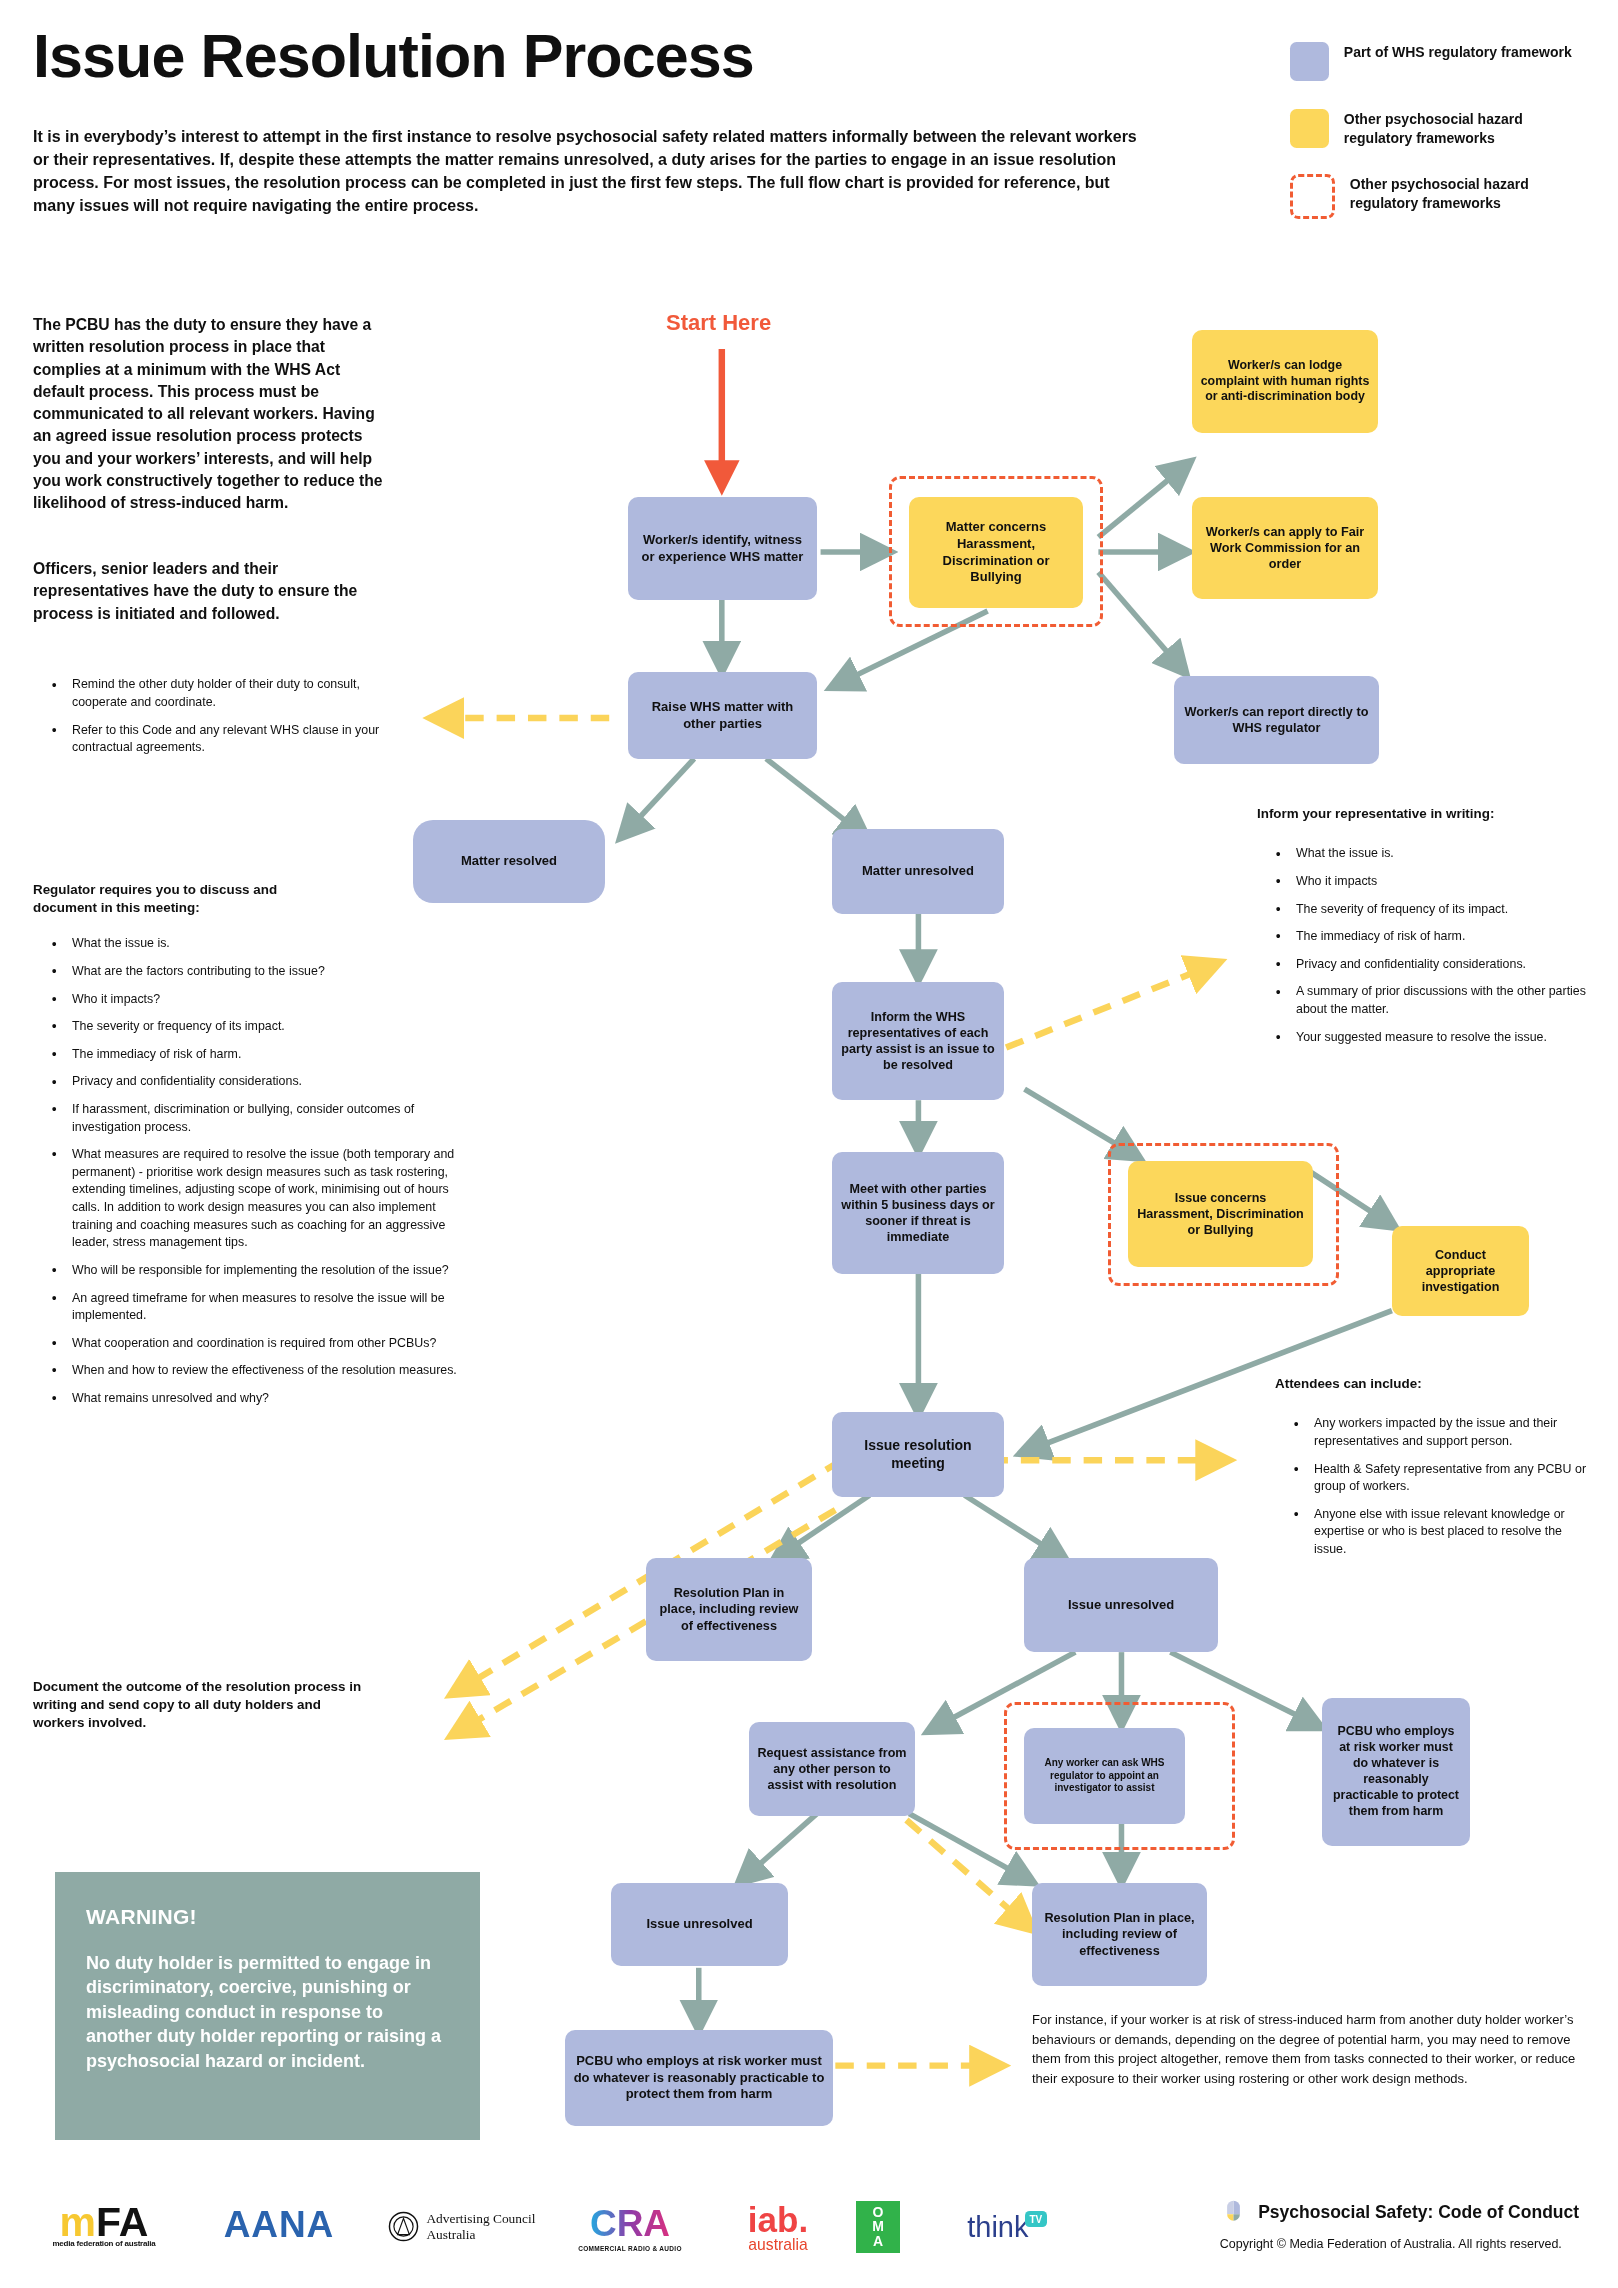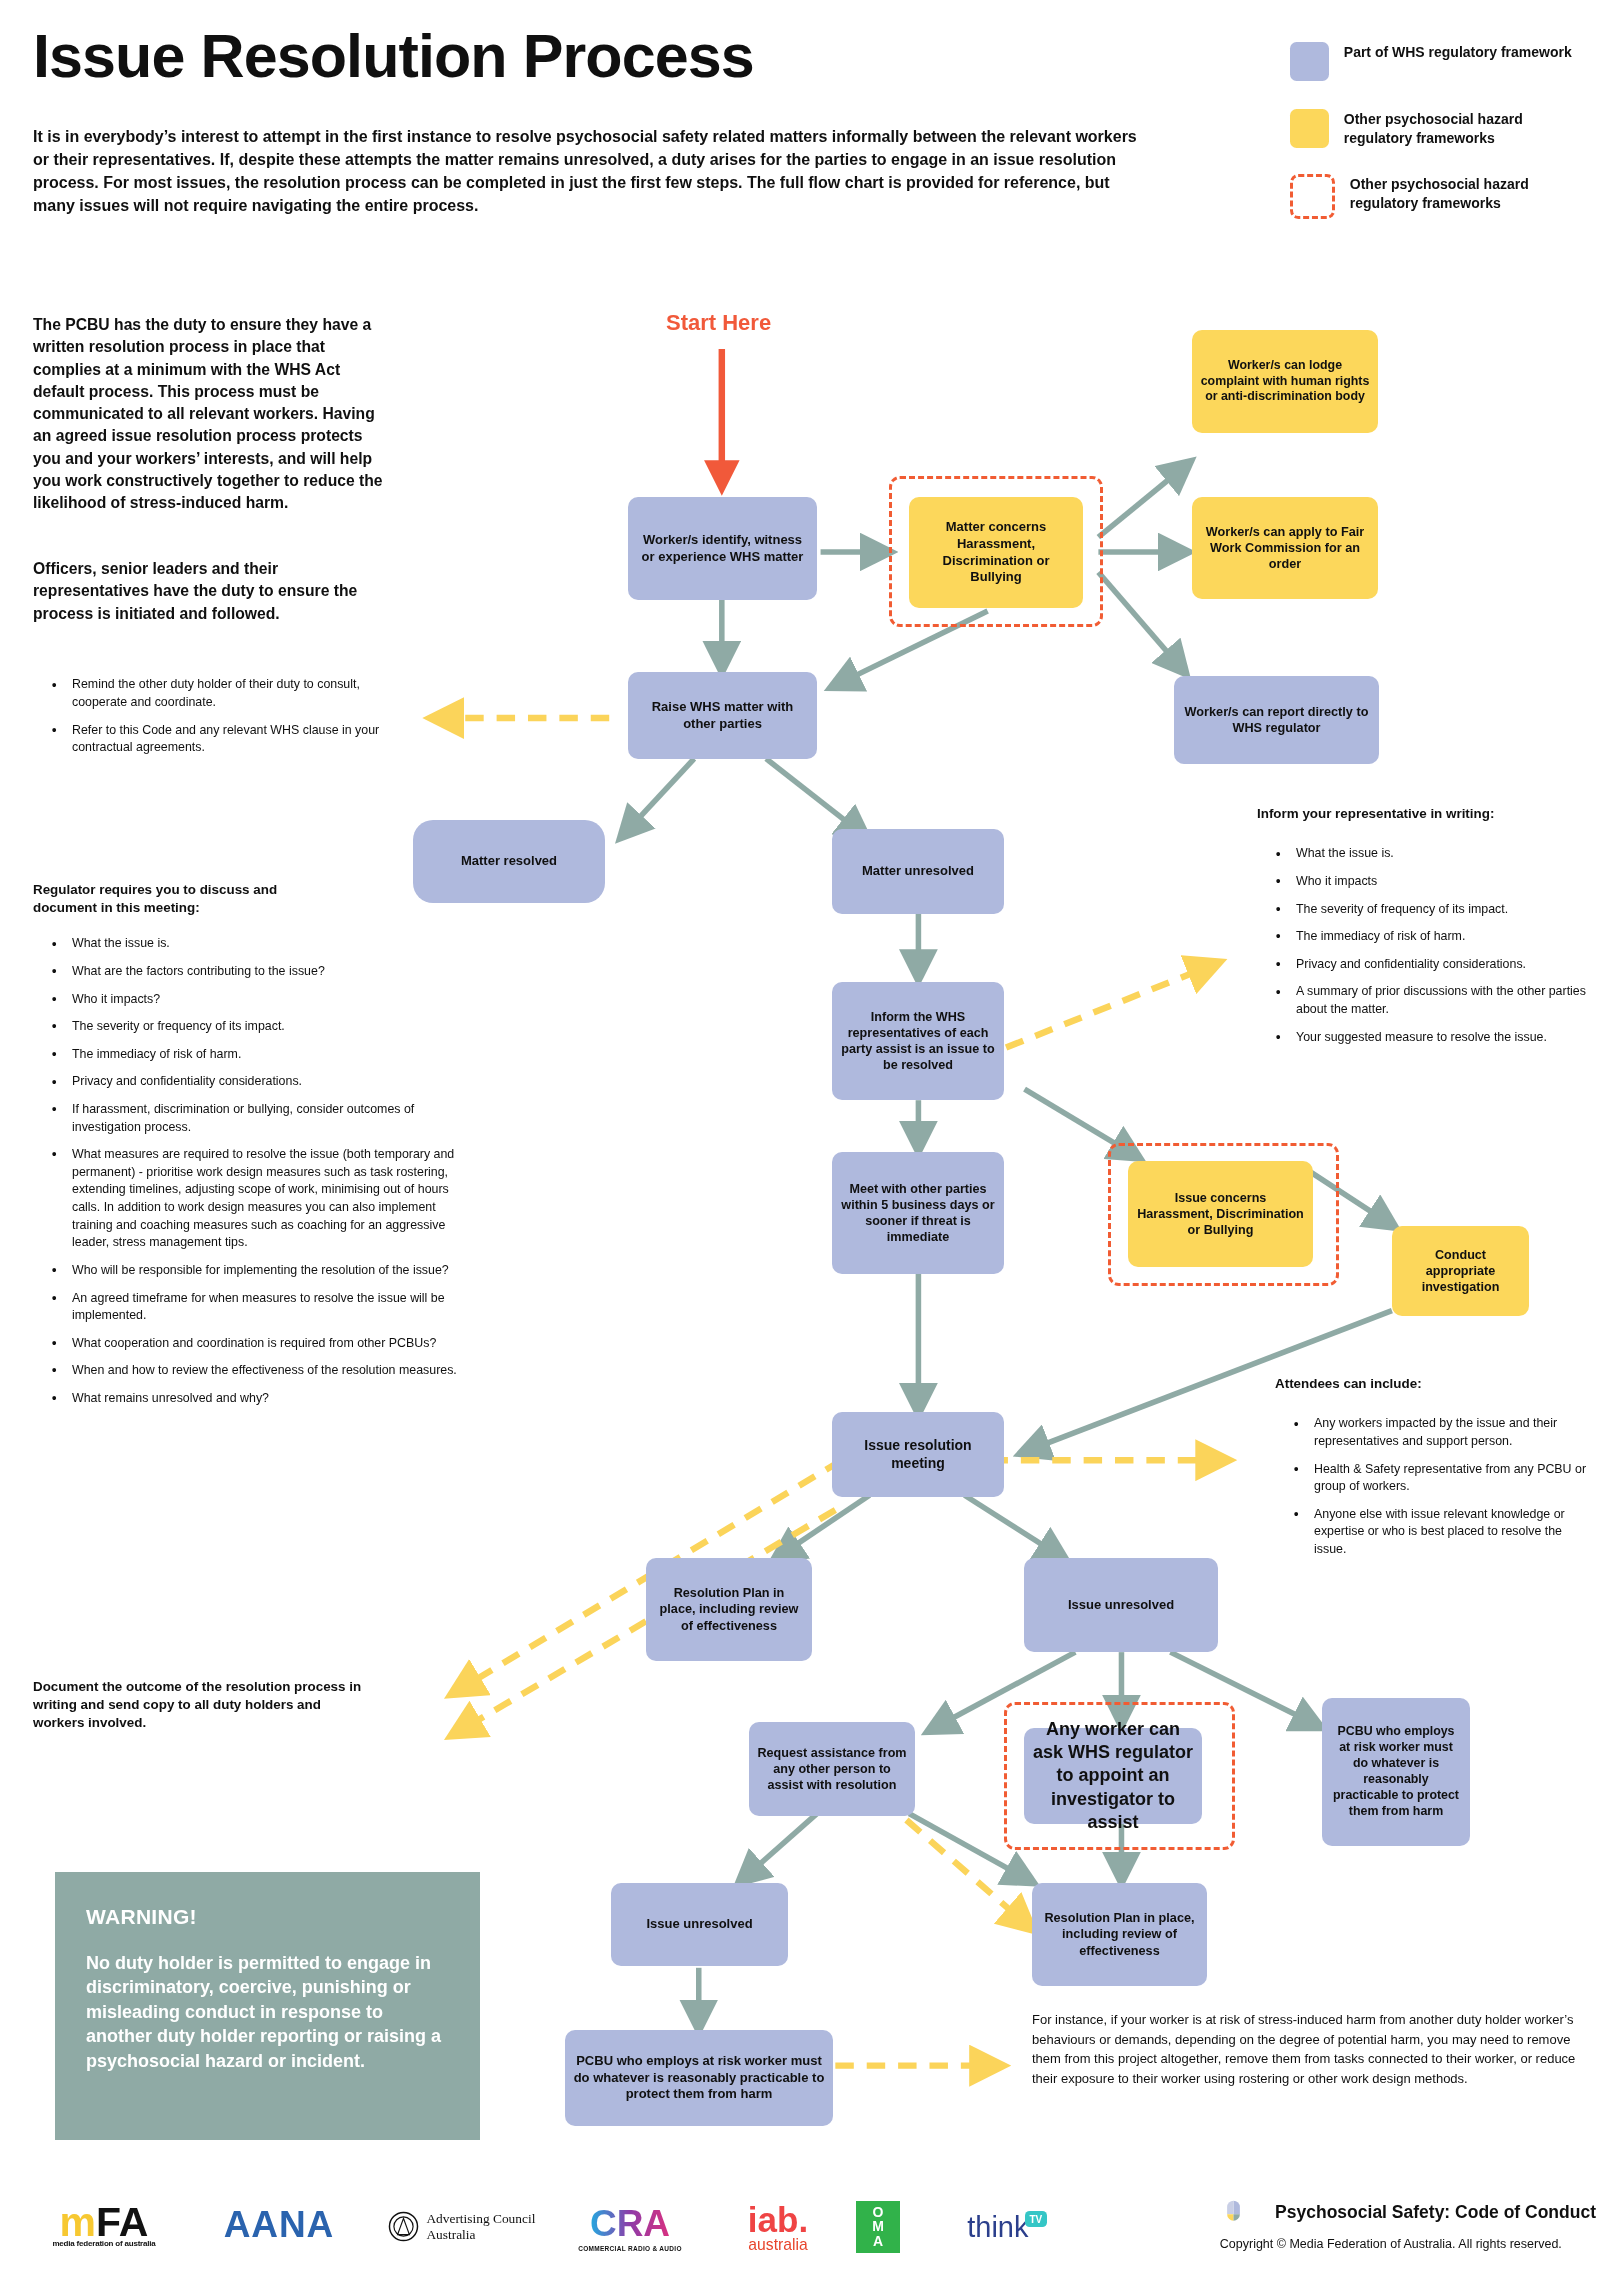--- a/index.html
+++ b/index.html
@@ -206,21 +206,21 @@
   <div class="node blue" style="left:832px;top:829px;width:172px;height:85px;font-size:13px;">Matter unresolved</div>
   <div class="node blue" style="left:832px;top:982px;width:172px;height:118px;font-size:12.6px;">Inform the WHS representatives of each party assist is an issue to be resolved</div>
   <div class="node blue" style="left:832px;top:1152px;width:172px;height:122px;font-size:12.6px;">Meet with other parties within 5 business days or sooner if threat is immediate</div>
   <div class="node yellow" style="left:1128px;top:1161px;width:185px;height:106px;font-size:12.6px;">Issue concerns Harassment, Discrimination or Bullying</div>
   <div class="node yellow" style="left:1392px;top:1226px;width:137px;height:90px;font-size:12.6px;">Conduct appropriate investigation</div>
   <div class="node blue" style="left:832px;top:1412px;width:172px;height:85px;font-size:14px;">Issue resolution meeting</div>
 
   <div class="node blue" style="left:646px;top:1558px;width:166px;height:103px;font-size:12.7px;">Resolution Plan in place, including review of effectiveness</div>
   <div class="node blue" style="left:1024px;top:1558px;width:194px;height:94px;font-size:13px;">Issue unresolved</div>
   <div class="node blue" style="left:749px;top:1722px;width:166px;height:94px;font-size:12.6px;">Request assistance from any other person to assist with resolution</div>
-  <div class="node blue" style="left:1024px;top:1728px;width:178px;height:96px;font-size:18px;">Any worker can ask WHS regulator to appoint an investigator to assist</div>
+  <div class="node blue" style="left:1024px;top:1728px;width:161px;height:96px;font-size:10px;">Any worker can ask WHS regulator to appoint an investigator to assist</div>
   <div class="node blue" style="left:1322px;top:1698px;width:148px;height:148px;font-size:12.4px;">PCBU who employs at risk worker must do whatever is reasonably practicable to protect them from harm</div>
 
   <div class="node blue" style="left:611px;top:1883px;width:177px;height:83px;font-size:13px;">Issue unresolved</div>
   <div class="node blue" style="left:1032px;top:1883px;width:175px;height:103px;font-size:12.7px;">Resolution Plan in place, including review of effectiveness</div>
   <div class="node blue" style="left:565px;top:2030px;width:268px;height:96px;font-size:13px;">PCBU who employs at risk worker must do whatever is reasonably practicable to protect them from harm</div>
 
   <div class="warn" style="left:55px;top:1872px;width:425px;height:268px;">
     <div class="w1">WARNING!</div>
     <div class="w2">No duty holder is permitted to engage in discriminatory, coercive, punishing or misleading conduct in response to another duty holder reporting or raising a psychosocial hazard or incident.</div>
   </div>
@@ -264,21 +264,21 @@
       <span style="font-size:14px;font-weight:bold;color:#fff;line-height:1.05;writing-mode:horizontal-tb;text-align:center;">O<br>M<br>A</span>
     </div>
 
     <div class="logo" style="left:903px;top:7.4px;width:120px;height:46px;">
       <span style="font-size:29px;color:#2B3F8C;font-weight:normal;">think</span>
       <span style="display:inline-block;background:#34C6C6;color:#fff;font-size:10px;font-weight:bold;border-radius:4.6px;padding:2.8px 4.6px;margin-left:-3.7px;margin-bottom:16.6px;">TV</span>
     </div>
   </div>
 
   <div class="abs" style="left:1218px;top:2197px;width:378px;">
-    <div style="display:flex;align-items:center;gap:9.2px;justify-content:space-between;">
+    <div style="display:flex;align-items:center;gap:9.2px;">
       <svg width="31" height="31" viewBox="0 0 34 34">
         <path d="M17 4 a7 7 0 0 1 7 7 v8 h-7 z" fill="#AFB9DD"></path>
         <path d="M17 4 a7 7 0 0 0 -7 7 v8 h7 z" fill="#C9CFE6"></path>
         <path d="M10 19 h7 v7 a7 7 0 0 1 -7 -7 z" fill="#FCD75B"></path>
         <path d="M17 19 h7 a7 7 0 0 1 -7 7 z" fill="#8FAAA5"></path>
       </svg>
       <span class="footline">Psychosocial Safety: Code of Conduct</span>
     </div>
     <div class="copy" style="margin-top:9.2px;margin-left:1.8px;">Copyright © Media Federation of Australia. All rights reserved.</div>
   </div>

